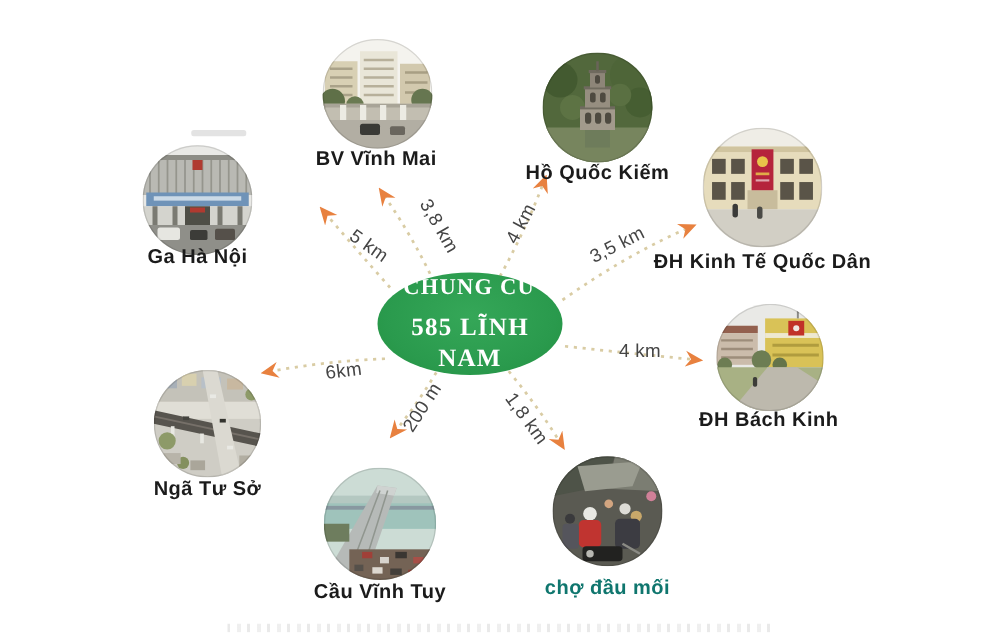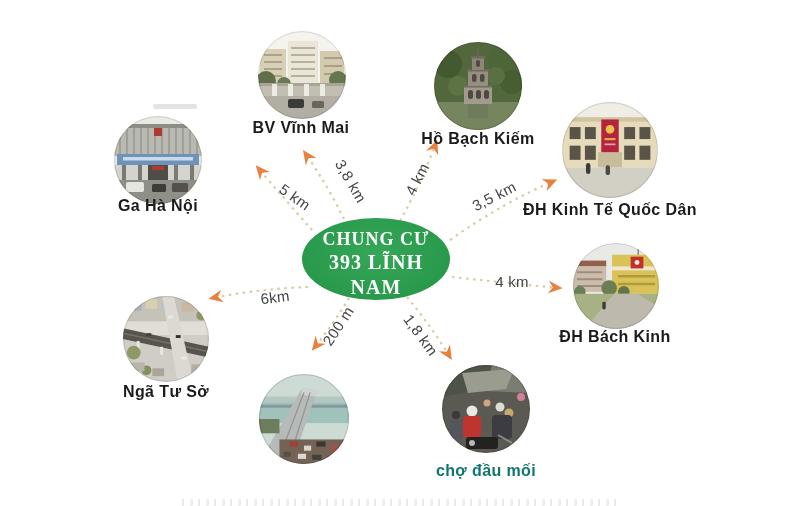--- a/index.html
+++ b/index.html
@@ -3,21 +3,21 @@
 <meta charset="utf-8">
 <style>
   html,body{margin:0;padding:0;background:#fff;}
   .stage{position:relative;width:800px;height:506px;background:#ffffff;overflow:hidden;
          font-family:"Liberation Sans","DejaVu Sans",sans-serif;}
   
   svg.connectors{position:absolute;left:0;top:0;width:800px;height:506px;}
   
   .center-ellipse{position:absolute;left:302px;top:218px;width:148px;height:82px;border-radius:50%;
       background:radial-gradient(ellipse at 50% 42%, #35a758 0%, #2a9a4d 65%, #22903f 100%);
-      display:flex;flex-direction:column;align-items:center;justify-content:flex-end;
+      display:flex;flex-direction:column;align-items:center;justify-content:space-between;
       color:#fff;font-family:"Liberation Serif","DejaVu Serif",serif;font-weight:bold;text-align:center;}
   .center-ellipse .l1{font-size:18px;letter-spacing:1px;line-height:1.25;}
   .center-ellipse .l2{font-size:20px;letter-spacing:1px;line-height:1.25;}
   
   .photo{position:absolute;border-radius:50%;}
   .photo svg{display:block;}
   
   .node-label{position:absolute;text-align:center;font-weight:bold;font-size:16px;color:#1b1b1b;
       letter-spacing:.4px;white-space:nowrap;}
   .node-label.red{color:#0f766e;}
@@ -48,21 +48,21 @@
       <path d="M450,240 Q504,202 554,181" marker-end="url(#arrow)"></path>
       <path d="M452,277 Q507,283 559,288" marker-end="url(#arrow)"></path>
       <path d="M308,287 Q258,289 212,298" marker-end="url(#arrow)"></path>
       <path d="M349,298 Q334,323 314,348" marker-end="url(#arrow)"></path>
       <path d="M407,297 Q431,326 450,357" marker-end="url(#arrow)"></path>
     </g>
   </svg>
 
   <div class="center-ellipse">
     <div class="l1">CHUNG CƯ</div>
-    <div class="l2">393 LĨNH NAM</div>
+    <div class="l2">585 LĨNH NAM</div>
   </div>
 
   <div class="photo" style="left:114px;top:116px;">
     <svg width="88" height="88" viewBox="0 0 88 88">
       <clipPath id="cp1">
           <circle cx="44" cy="44" r="44"></circle>
         </clipPath>
       <g clip-path="url(#cp1)">
         <rect width="88" height="88" fill="#e9e9e6"></rect>
         <rect y="10" width="88" height="30" fill="#b9b9b3"></rect>
@@ -143,21 +143,21 @@
         <rect x="38" y="32" width="4.5" height="8" rx="2" fill="#4e4a40"></rect>
         <rect x="46" y="32" width="4.5" height="8" rx="2" fill="#4e4a40"></rect>
         <rect x="38" y="15" width="12" height="13" fill="#8d8578"></rect>
         <rect x="37" y="14" width="14" height="2.5" fill="#6f6a5e"></rect>
         <rect x="42" y="18" width="4" height="7" rx="2" fill="#4e4a40"></rect>
         <rect x="43" y="7" width="2" height="8" fill="#6a6458"></rect>
       </g>
       <circle cx="44" cy="44" r="43.4" fill="none" stroke="rgba(0,0,0,0.12)"></circle>
     </svg>
   </div>
-  <div class="node-label" style="left:408px;top:130px;width:140px;">Hồ Bạch Kiếm</div>
+  <div class="node-label" style="left:408px;top:130px;width:140px;">Hồ Quốc Kiếm</div>
 
   <div class="photo" style="left:562px;top:102px;">
     <svg width="96" height="96" viewBox="0 0 88 88">
       <clipPath id="cp4">
           <circle cx="44" cy="44" r="44"></circle>
         </clipPath>
       <g clip-path="url(#cp4)">
         <rect width="88" height="88" fill="#efede6"></rect>
         <rect x="1" y="14" width="86" height="46" fill="#e6dcbc"></rect>
         <rect x="1" y="14" width="86" height="4" fill="#d0c49f"></rect>
@@ -266,20 +266,21 @@
         <rect x="56" y="66" width="9" height="5" fill="#3a3632"></rect>
           <rect x="70" y="70" width="8" height="5" fill="#a85048"></rect>
         <rect x="38" y="78" width="8" height="5" fill="#ddd8d0"></rect>
           <rect x="52" y="79" width="9" height="5" fill="#433f3a"></rect>
         <rect x="66" y="80" width="8" height="5" fill="#96443c"></rect>
           <rect x="24" y="76" width="7" height="5" fill="#55504a"></rect>
       </g>
       <circle cx="44" cy="44" r="43.4" fill="none" stroke="rgba(0,0,0,0.12)"></circle>
     </svg>
   </div>
+  <div class="node-label" style="left:234px;top:465px;width:140px;">Cầu Vĩnh Tuy</div>
 
   <div class="photo" style="left:442px;top:365px;">
     <svg width="88" height="88" viewBox="0 0 88 88">
       <clipPath id="cp8">
           <circle cx="44" cy="44" r="44"></circle>
         </clipPath>
       <g clip-path="url(#cp8)">
         <rect width="88" height="88" fill="#5a5a52"></rect>
         <polygon points="0,0 50,0 40,24 0,32" fill="#4e5348"></polygon>
         <polygon points="50,0 88,0 88,28 44,26" fill="#7b7d72"></polygon>

